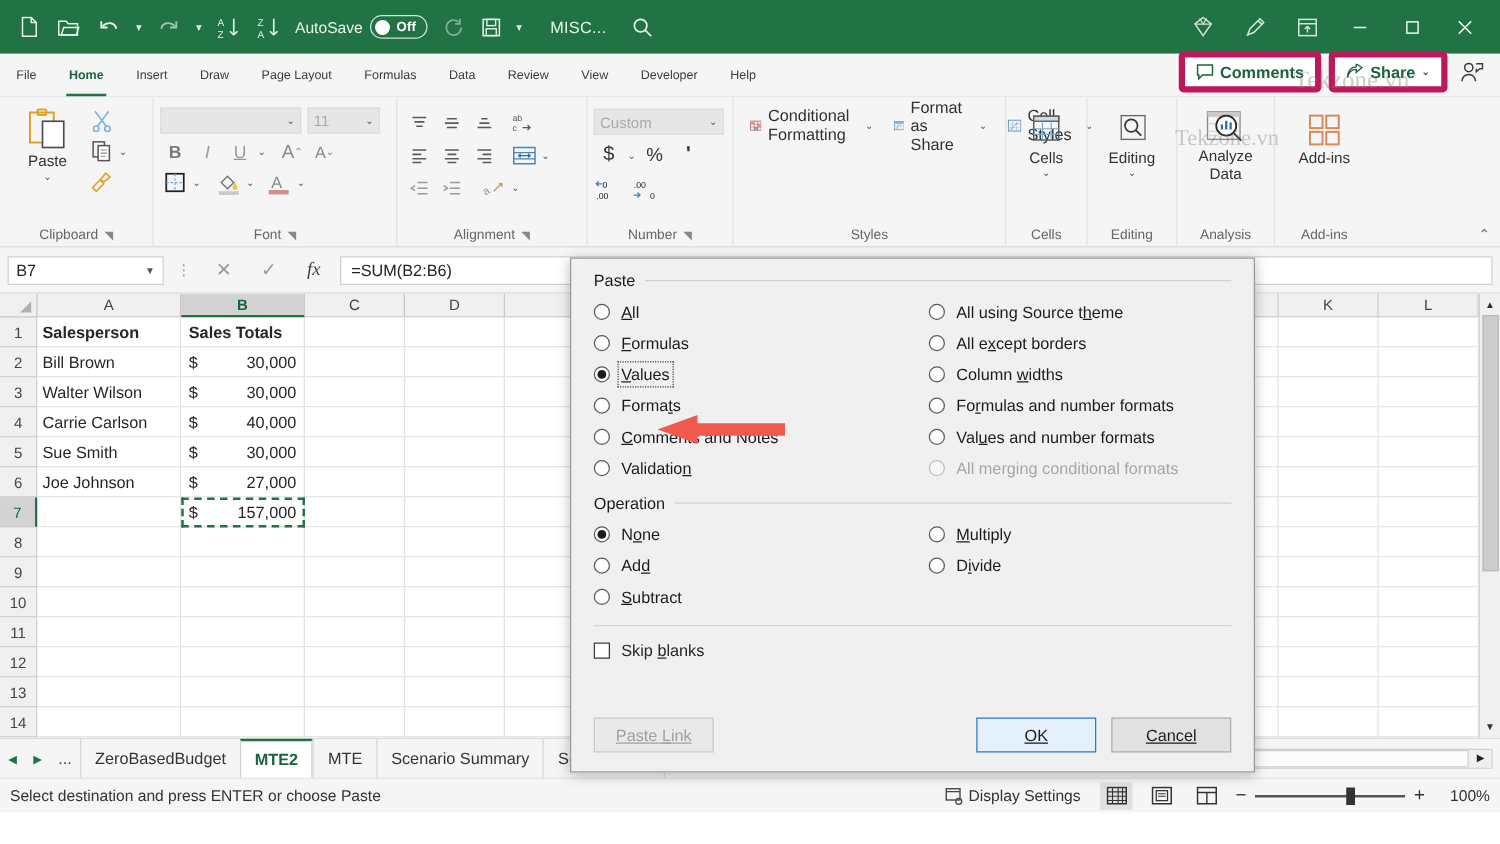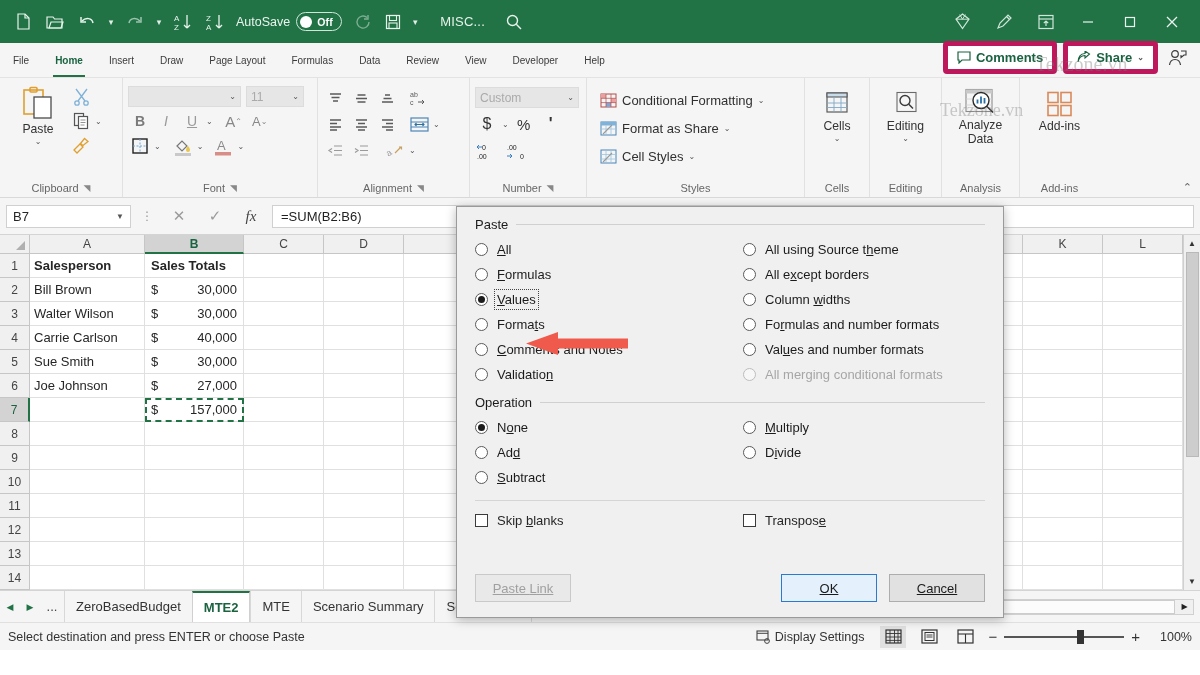--- a/index.html
+++ b/index.html
@@ -586,21 +586,21 @@
         </div>
       </div>
     </div>
     <div class="rglabel">
       <span>Number</span>
       <span class="dlglaunch">◥</span>
     </div>
   </div>
 
   <div class="rgroup" style="width:218px">
-    <div class="rgbody" style="flex-direction:column;gap:4px;padding:7px 0 0 8px">
+    <div class="rgbody" style="flex-direction:row;gap:16px;padding:7px 0 0 8px">
       <div class="menuitem">
         <svg width="17" height="15" viewBox="0 0 17 15">
             <rect x="1" y="1" width="15" height="13" fill="none" stroke="#b34a4a" stroke-width="1"></rect>
             <rect x="1" y="1" width="5" height="4.3" fill="#e8a0a0"></rect>
             <rect x="11" y="5.3" width="5" height="4.3" fill="#e8a0a0"></rect>
             <rect x="6" y="9.6" width="5" height="4.3" fill="#7fa8d8"></rect>
             <path d="M1 5.3h15M1 9.6h15M6 1v13M11 1v13" stroke="#b34a4a" stroke-width=".7"></path>
           </svg>
         <span>Conditional Formatting</span>
         <span class="chev">⌄</span>
@@ -1086,24 +1086,20 @@
       </div>
     </div>
 
     <div class="hr"></div>
 
     <div class="optgrid">
       <div class="chkrow">
         <span class="checkbox"></span>
         <span>Skip <span class="ul">b</span>lanks</span>
       </div>
-      <div class="chkrow">
-        <span class="checkbox"></span>
-        <span>Transpos<span class="ul">e</span></span>
-      </div>
     </div>
   </div>
 
   <div id="dlgfooter">
     <div class="dbtn dis">
       <span>Paste <span class="ul">L</span>ink</span>
     </div>
     <div class="footer-right">
       <div class="dbtn primary">OK</div>
       <div class="dbtn">Cancel</div>

